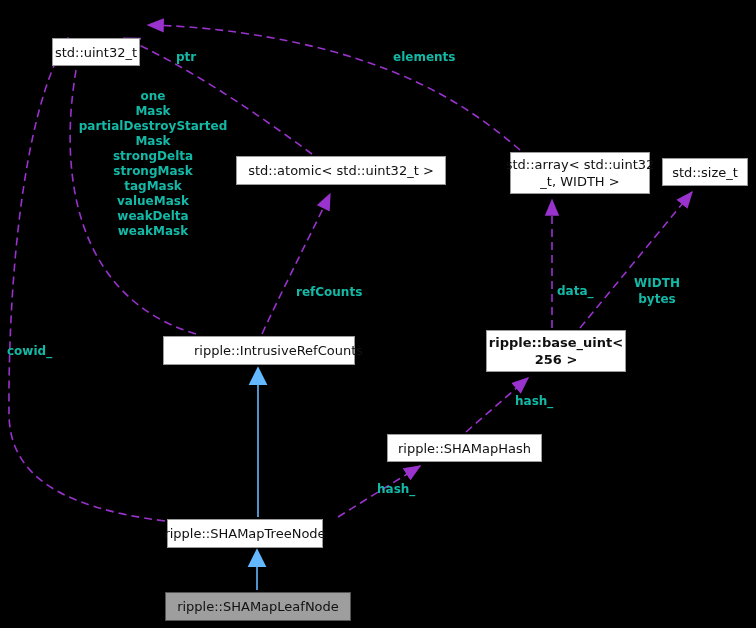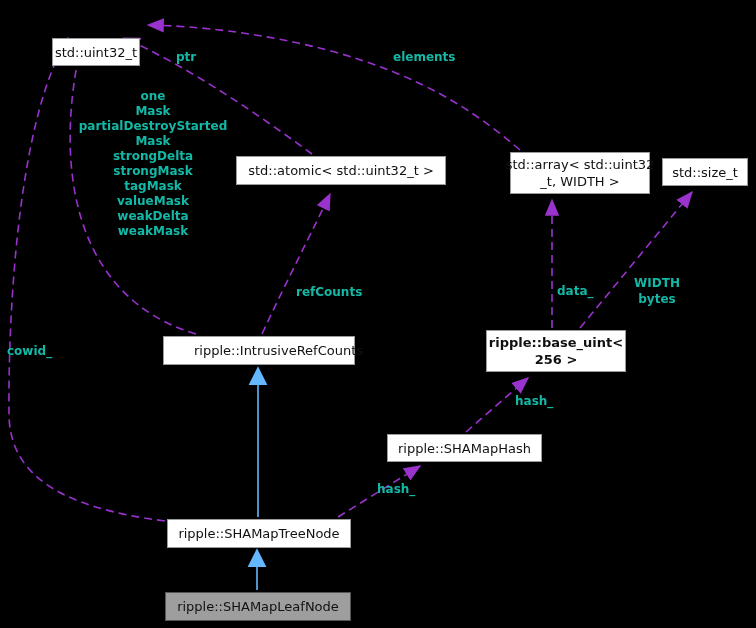--- a/index.html
+++ b/index.html
@@ -40,21 +40,21 @@
   .edge-label.block{white-space:normal;text-align:center;}
 
   
   #n-uint32   {left:52px;  top:6px;   width:88px;  height:28px;margin-top:32px;}
   #n-atomic   {left:236px; top:156px; width:210px; height:29px;}
   #n-array    {left:470px; top:152px; width:140px; height:42px;margin-left:40px;}
   #n-sizet    {left:662px; top:158px; width:86px;  height:28px;}
   #n-intrusive{left:163px; top:336px; width:192px; height:29px;padding-left:39px;}
   #n-baseuint {left:486px; top:330px; width:140px; height:42px;font-weight:bold;}
   #n-hash     {left:387px; top:434px; width:155px; height:28px;}
-  #n-treenode {left:167px; top:519px; width:184px; height:29px;}
+  #n-treenode {left:167px; top:519px; width:156px; height:29px;}
   #n-leafnode {left:165px; top:592px; width:186px; height:29px;}
 
   
   #l-ptr       {left:176px; top:50px;}
   #l-elements  {left:393px; top:50px;}
   #l-masks     {left:43px;  top:89px; width:220px;}
   #l-refcounts {left:296px; top:285px;}
   #l-cowid     {left:7px;   top:344px;}
   #l-data      {left:557px; top:284px;}
   #l-widthbytes{left:618px; top:275px; width:78px; line-height:16px;}

